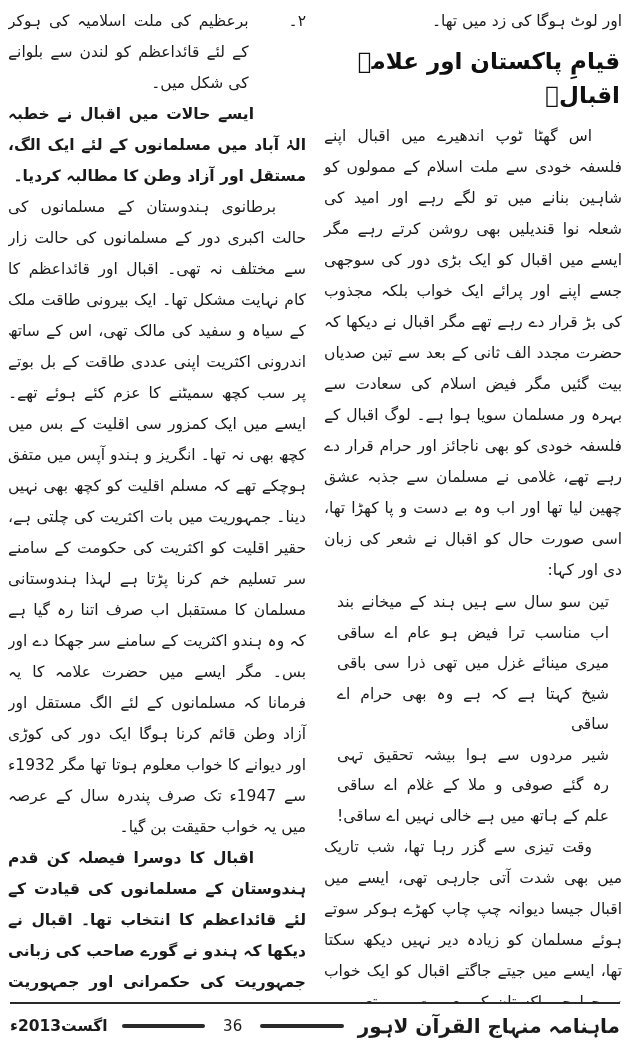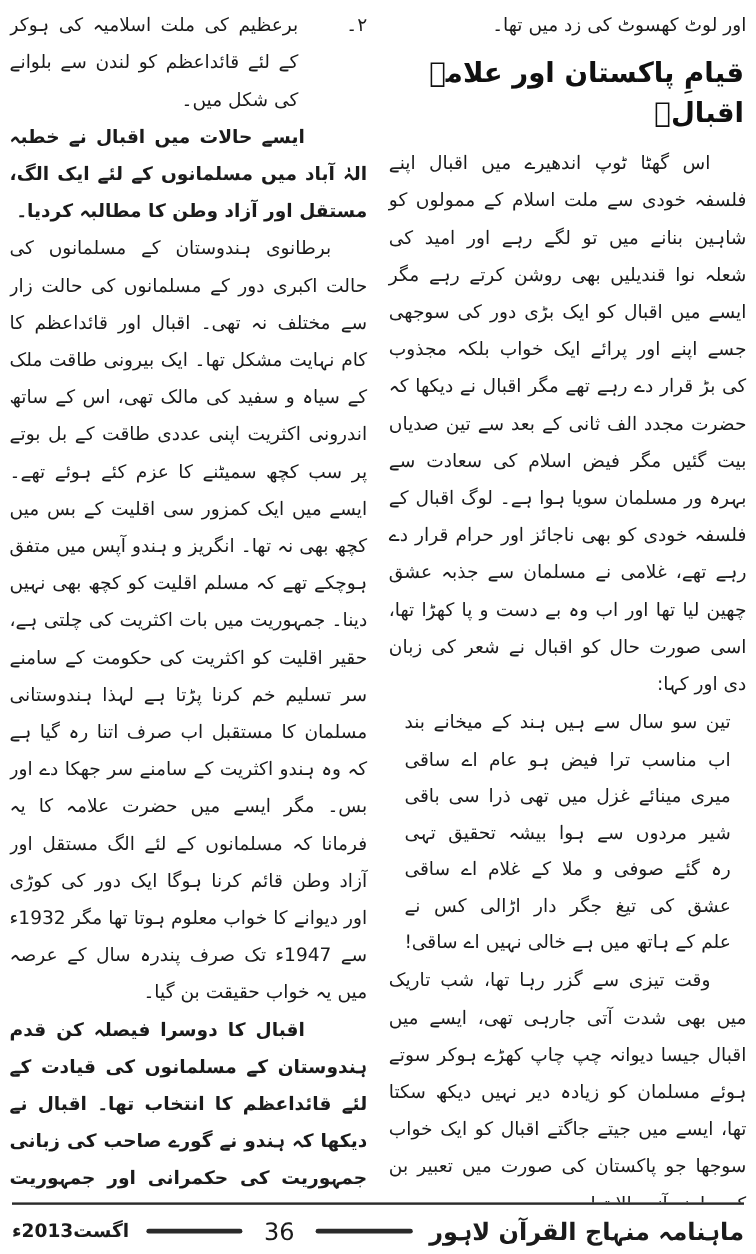--- a/index.html
+++ b/index.html
@@ -79,51 +79,51 @@
     white-space:nowrap;
   }
   .footer-dash {
     height:4px;
     background:#2a2a2a;
     border-radius:2px;
     flex:1 1 auto;
     max-width:155px;
   }
   .footer-page {
-    font-size:20px;
+    font-size:15px;
     direction:ltr;
     padding:0 4px;
   }
   .footer-date {
     font-weight:bold;
     font-size:15.5px;
     white-space:nowrap;
   }
 </style>
 </head>
 <body>
 
 <div class="page">
 
   <div class="columns">
 
     <div class="col">
-      <div class="para">اور لوٹ کھسوٹ کی زد میں تھا۔</div>
+      <div class="para">اور لوٹ ہوگا کی زد میں تھا۔</div>
 
       <div class="article-heading">قیامِ پاکستان اور علامہ اقبالؒ</div>
 
       <div class="para indent">اس گھٹا ٹوپ اندھیرے میں اقبال اپنے فلسفہ خودی سے ملت اسلام کے ممولوں کو شاہین بنانے میں تو لگے رہے اور امید کی شعلہ نوا قندیلیں بھی روشن کرتے رہے مگر ایسے میں اقبال کو ایک بڑی دور کی سوجھی جسے اپنے اور پرائے ایک خواب بلکہ مجذوب کی بڑ قرار دے رہے تھے مگر اقبال نے دیکھا کہ حضرت مجدد الف ثانی کے بعد سے تین صدیاں بیت گئیں مگر فیض اسلام کی سعادت سے بہرہ ور مسلمان سویا ہوا ہے۔ لوگ اقبال کے فلسفہ خودی کو بھی ناجائز اور حرام قرار دے رہے تھے، غلامی نے مسلمان سے جذبہ عشق چھین لیا تھا اور اب وہ بے دست و پا کھڑا تھا، اسی صورت حال کو اقبال نے شعر کی زبان دی اور کہا:</div>
 
       <div class="poem">
           <div class="poem-line">تین سو سال سے ہیں ہند کے میخانے بند</div>
           <div class="poem-line">اب مناسب ترا فیض ہو عام اے ساقی</div>
           <div class="poem-line">میری مینائے غزل میں تھی ذرا سی باقی</div>
+          <div class="poem-line">شیخ کہتا ہے کہ ہے وہ بھی حرام اے ساقی</div>
           <div class="poem-line">شیر مردوں سے ہوا بیشہ تحقیق تہی</div>
           <div class="poem-line">رہ گئے صوفی و ملا کے غلام اے ساقی</div>
-          <div class="poem-line">عشق کی تیغ جگر دار اڑالی کس نے</div>
           <div class="poem-line">علم کے ہاتھ میں ہے خالی نہیں اے ساقی!</div>
         </div>
 
       <div class="para indent">وقت تیزی سے گزر رہا تھا، شب تاریک میں بھی شدت آتی جارہی تھی، ایسے میں اقبال جیسا دیوانہ چپ چاپ کھڑے ہوکر سوتے ہوئے مسلمان کو زیادہ دیر نہیں دیکھ سکتا تھا، ایسے میں جیتے جاگتے اقبال کو ایک خواب سوجھا جو پاکستان کی صورت میں تعبیر بن کر سامنے آنے والا تھا۔</div>
 
     </div>
 
     <div class="col">
       <div class="numbered">
         <span class="marker">۲۔</span>

